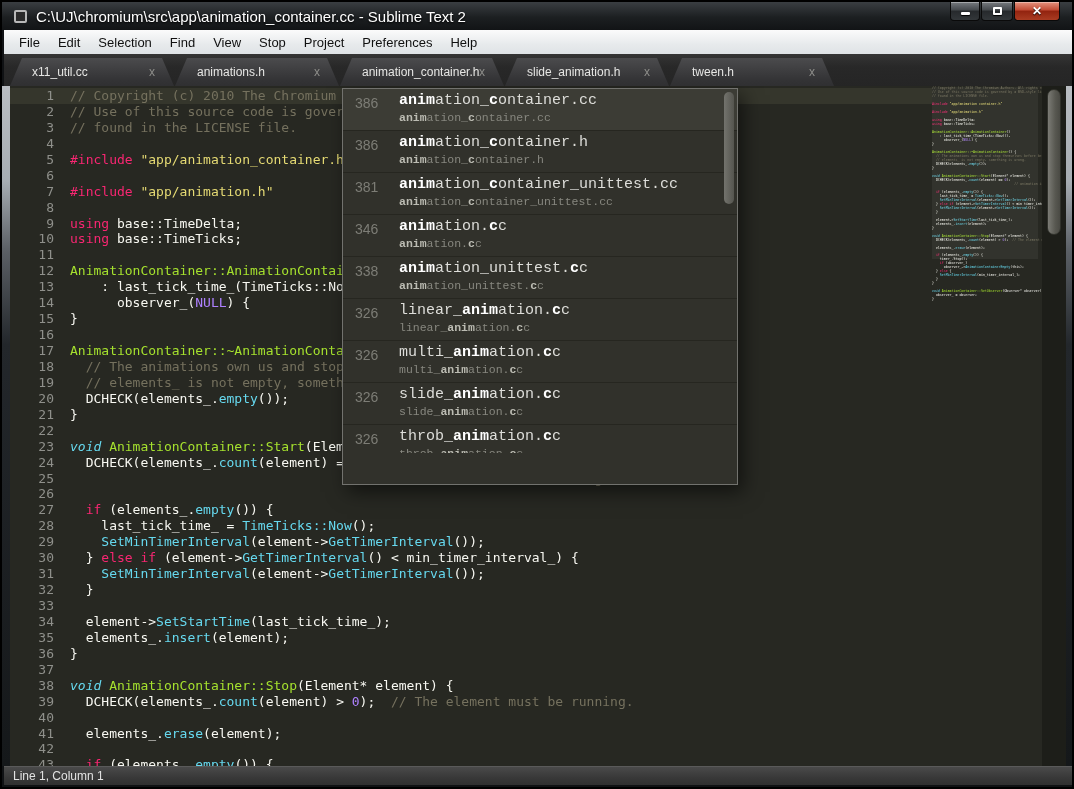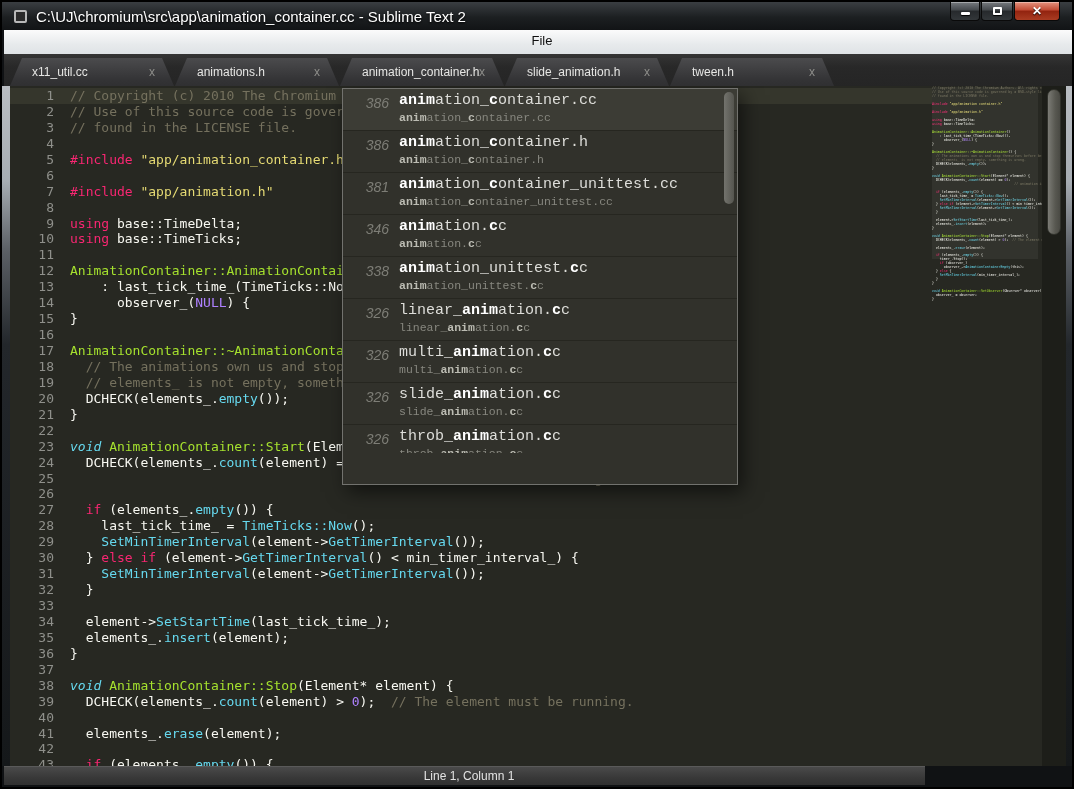--- a/index.html
+++ b/index.html
@@ -32,21 +32,21 @@
     width:46px;
     background:linear-gradient(#e5927e, #c04a33 45%, #92230f 50%, #a93c22);
   }
   .glyph-min { width:9px; height:3px; background:#fff; border-radius:1px; margin-top:4px; box-shadow:0 1px 1px #000; }
   .glyph-restore { width:9px; height:8px; border:2px solid #fff; border-radius:1px; box-shadow:0 1px 1px #000; }
   .glyph-close { color:#fff; font-size:12px; font-weight:bold; text-shadow:0 1px 1px #000; line-height:1; }
   
   #menubar {
     position:absolute; left:2px; top:28px; width:1070px; height:24px;
     background:linear-gradient(#fbfbfb, #e7eaec 60%, #dfe3e6);
-    display:flex; align-items:center; padding-left:6px;flex-direction:column;
+    display:flex; align-items:center; padding-left:6px;
   }
   .menu-item { font-size:13px; color:#101010; padding:3px 9px; cursor:default; }
   
   #tabbar {
     position:absolute; left:2px; top:52px; width:1070px; height:32px;
     background:linear-gradient(#353535, #282828 40%, #252525);
     display:flex; align-items:flex-end; padding-left:6px;
   }
   .tab {
     position:relative; width:164px; height:28px; margin-right:1px;
@@ -104,24 +104,24 @@
     position:absolute; left:1040px; top:0; width:24px; height:680px;
     background:#1d1e19;
   }
   #v-scroll-thumb {
     position:absolute; left:5px; top:3px; width:14px; height:146px;
     border-radius:7px; border:1px solid #31322c;
     background:linear-gradient(90deg,#7b7b75,#585851 60%,#4a4a44);
   }
   
   #statusbar {
-    position:absolute; left:2px; top:764px; width:921px; height:19px;
+    position:absolute; left:2px; top:764px; width:1068px; height:19px;
     background:linear-gradient(#4a4a4a,#383838 60%,#303030);
     border-top:1px solid #5a5a5a;
-    display:flex; align-items:center; padding-left:9px;justify-content:center;
+    display:flex; align-items:center; padding-left:9px;
   }
   #status-text { color:#e2e2e2; font-size:12px; }
   
   #goto-panel {
     position:absolute; left:340px; top:86px; width:396px; height:397px;
     background:#31312b; border:1px solid #72726e; overflow:hidden;
     box-shadow:5px 7px 18px rgba(0,0,0,.55); z-index:10;
   }
   #goto-input {
     height:32px; background:#1e1e1b; border-bottom:1px solid #96968f;
@@ -129,22 +129,22 @@
   }
   #goto-query { color:#eceae4; font-size:17px; font-family:"Liberation Sans",sans-serif; }
   #goto-caret { display:inline-block; width:1px; height:19px; background:#fff; margin-left:1px; vertical-align:-3px; }
   #goto-list { position:relative; height:364px; overflow:hidden; }
   .goto-item {
     height:42px; background:#31312b; border-bottom:1px solid #262620;
     display:flex; padding-top:3px;
   }
   .goto-item.selected { background:#3c3c35; }
   .match-score {
-    width:34px; margin-left:12px; text-align:right; color:#7d7d76;
-    font-size:14px; padding-top:3px; flex:none;font-style:italic;
+    width:34px; margin-left:12px; color:#7d7d76;
+    font-size:14px; padding-top:3px; flex:none;
   }
   .goto-item-text { margin-left:10px; overflow:hidden;font-family:Liberation Mono, monospace; }
   .goto-main { font-size:15px; color:#dededa; white-space:nowrap; }
   .goto-main b { color:#ffffff; font-weight:bold; }
   .goto-sub { font-size:11.5px; color:#87877f; margin-top:2px; white-space:nowrap; }
   .goto-sub b { color:#bcbcb3; font-weight:bold; }
   #goto-scroll-thumb {
     position:absolute; right:3px; top:3px; width:10px; height:112px;
     border-radius:5px; background:linear-gradient(90deg,#73736d,#55554f);
   }

